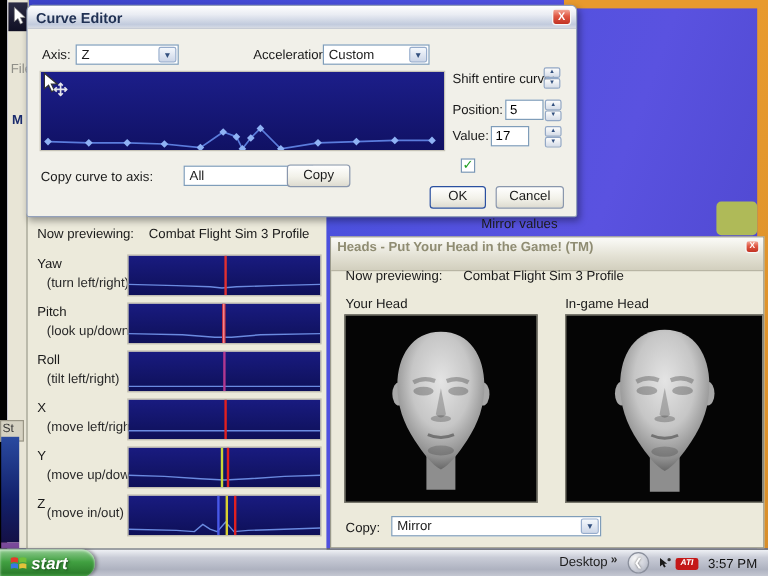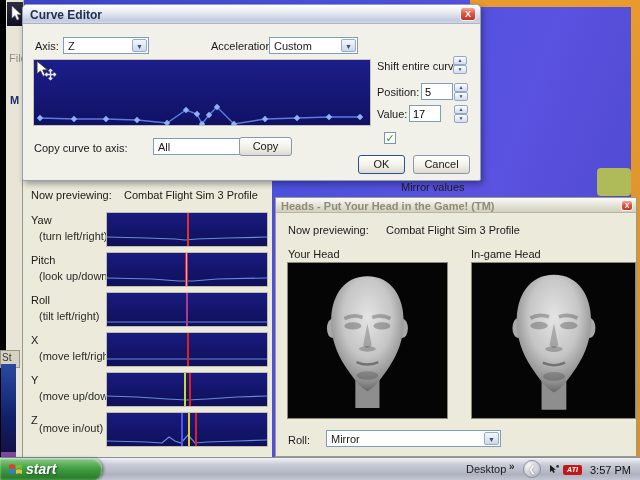--- a/index.html
+++ b/index.html
@@ -61,34 +61,34 @@
   
   .main-win{left:22px;top:178px;width:249px;height:279px;background:#eceadb;
     border-left:1px solid #9a9a8c;border-bottom:1px solid #9a9a8c;}
   .strip{left:83px;width:160px;height:33px;background:linear-gradient(180deg,#191b80,#0e1058);
     border:1px solid #c0bdb0;box-sizing:content-box;}
   .axis-name{left:8px;color:#1a1a1a;}
   .axis-desc{left:16px;color:#2a2a2a;}
 
   
   .heads-win{left:275px;top:197px;width:362px;height:260px;background:#eceadb;border:1px solid #9a998a;box-sizing:border-box;}
-  .heads-title{left:0;top:0;width:100%;height:15px;
+  .heads-title{left:0;top:0;width:100%;height:28px;
     background:linear-gradient(180deg,#fbfbf8,#e4e2d5 55%,#d2cfbe);border-bottom:1px solid #b8b5a4;box-sizing:border-box;}
   .heads-title-text{left:5px;top:2px;font-weight:bold;font-size:11px;color:#8f8c72;}
   .heads-close{right:3px;top:2px;position:absolute;width:12px;height:11px;font-size:7px;line-height:10px;}
   .head-box{top:64px;height:157px;background:#050505;border:1px solid #8a897c;box-sizing:border-box;}
   .head-box svg{position:absolute;left:12%;top:2%;width:76%;height:96%;}
 
   
   .taskbar{left:0;top:457px;width:640px;height:23px;
     background:linear-gradient(180deg,#f0f2f6,#c9ccd7 30%,#aeb2c0 75%,#c4c7d2);border-top:1px solid #8a8f9c;box-sizing:border-box;}
   .start-btn{left:0;top:0;width:79px;height:23px;border-radius:0 11px 11px 0;
     background:linear-gradient(180deg,#8fcb8f,#41a041 45%,#2d7f2d 85%,#4aa44a);
     box-shadow:inset 0 1px 2px #cdeacd, 2px 0 3px rgba(0,0,0,.35);
-    color:#fff;font-style:italic;font-weight:bold;font-size:14px;text-shadow:1px 1px 2px #1c4e1c;padding-left:23px;}
+    color:#fff;font-style:italic;font-weight:bold;font-size:14px;text-shadow:1px 1px 2px #1c4e1c;}
   .start-btn .flag{position:absolute;left:8px;top:4px;}
   .start-btn .txt{position:absolute;left:26px;top:3px;}
   .task-item{left:86px;top:2px;width:128px;height:19px;border:1px solid #474d56;border-radius:2px;
     background:linear-gradient(180deg,#9ba1ab,#6e747e 50%,#5d636d);color:#f2f2f2;box-sizing:border-box;}
   .task-item .txt{position:absolute;left:24px;top:3px;}
   .tray-desktop{left:466px;top:5px;color:#1d1d1d;}
   .tray-chev{left:509px;top:3px;color:#2a2a2a;font-size:10px;font-weight:bold;}
   .tray-circle{left:523px;top:2px;width:18px;height:18px;border-radius:50%;
     background:radial-gradient(circle at 35% 30%,#fafafa,#c9ccd6 60%,#9aa0ae);
     border:1px solid #8a8f9c;color:#fff;text-align:center;line-height:16px;font-size:9px;
@@ -206,21 +206,21 @@
       <svg viewBox="0 0 100 120">
           <use href="#head3d"></use>
         </svg>
     </div>
     <div class="abs head-box" style="left:195px;width:165px;">
       <svg viewBox="0 0 100 120">
           <use href="#head3d"></use>
         </svg>
     </div>
 
-    <div class="abs lbl" style="left:12px;top:236px;">Roll:</div>
+    <div class="abs lbl" style="left:12px;top:236px;">Copy:</div>
     <div class="abs xp-select" style="left:50px;top:232px;width:175px;">
       <span class="val">Mirror</span>
       <span class="arrow-btn">▼</span>
     </div>
   </div>
 
   <div class="abs dlg">
     <div class="abs dlg-title">
       <div class="abs dlg-title-text">Curve Editor</div>
       <div class="close-btn">X</div>

